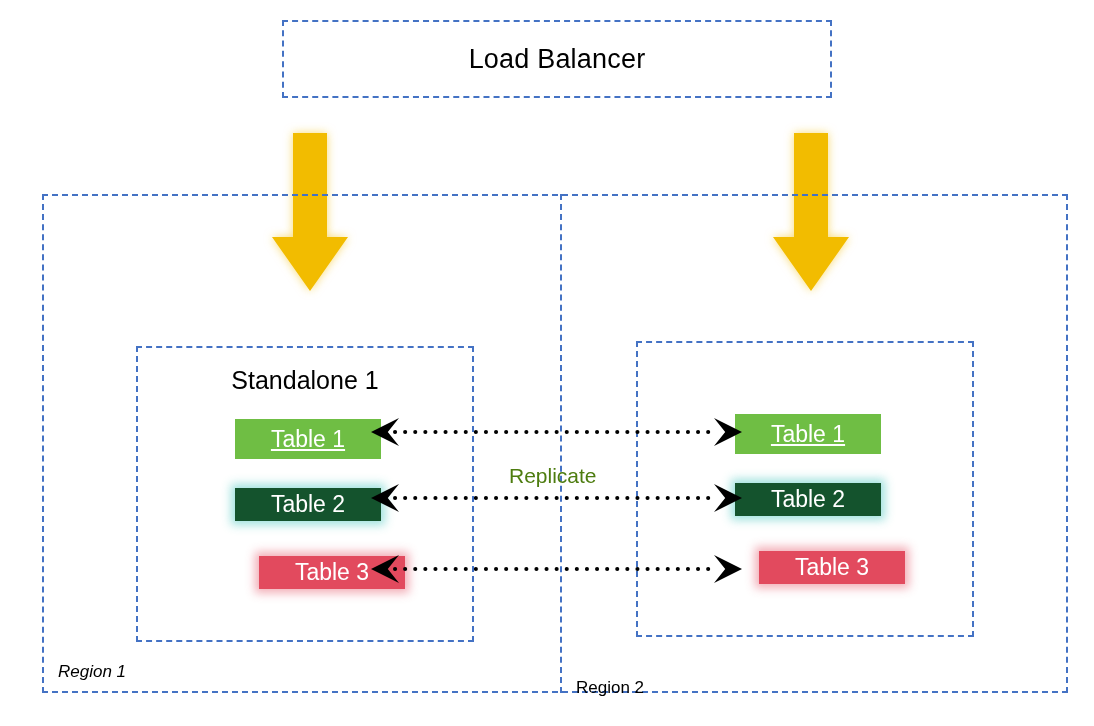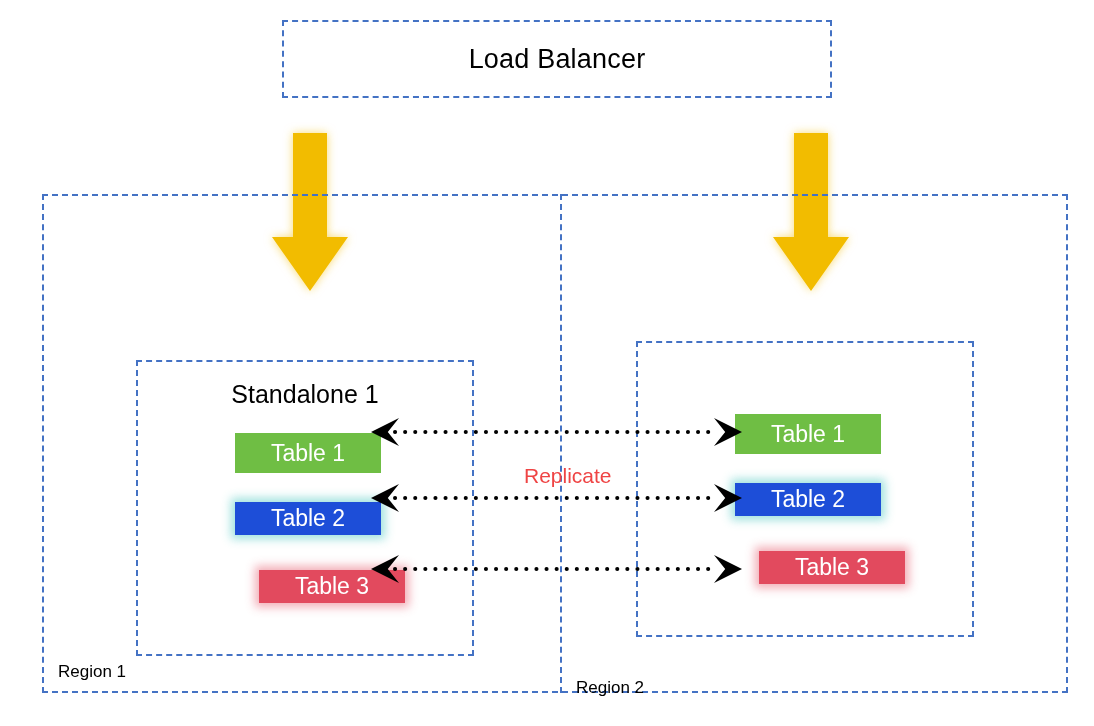--- a/index.html
+++ b/index.html
@@ -60,29 +60,29 @@
     border-left: 2px dashed #4472C4;
   }
   .corner-label {
     position: absolute;
     font-size: 17px;
     color: #000000;
     line-height: 1.35;
     white-space: pre;
   }
   #dual-label   { left: 58px;  top: 198px; }
-  #region1-label{ left: 58px;  top: 661px; }
+  #region1-label{ left: 58px;  top: 661px; font-style: italic; }
   #region2-label{ left: 576px; top: 661px; margin-top: 16px; }
 
   
   .standalone {
     width: 338px;
     height: 296px;
   }
-  #standalone-1 { left: 136px; top: 360px; }
+  #standalone-1 { left: 136px; top: 346px; }
   #standalone-2 { left: 636px; top: 341px; }
   .standalone-title {
     position: absolute;
     top: 18px;
     left: 0;
     width: 100%;
     text-align: center;
     font-size: 25px;
     color: #000000;
   }
@@ -93,23 +93,24 @@
     display: flex;
     align-items: center;
     justify-content: center;
     color: #ffffff;
     font-size: 23px;
     box-sizing: border-box;
     white-space: nowrap;
   }
   .chip-green {
     background: #6FBE44;
+    text-decoration: underline;
   }
   .chip-teal {
-    background: #1d4ed8;
+    background: #14532d;
     box-shadow: 0 0 9px 4px rgba(44,191,181,0.45);
   }
   .chip-red {
     background: #E24A5E;
     box-shadow: 0 0 9px 4px rgba(226,74,94,0.45);
     margin-left: 24px;
   }
   
   #s1-table-1 { left: 97px; top:  71px; width: 146px; height: 40px; }
   #s1-table-2 { left: 97px; top: 140px; width: 146px; height: 33px; }
@@ -131,24 +132,24 @@
 
   
   #replication-layer {
     position: absolute;
     left: 0; top: 0;
     width: 1094px; height: 726px;
     pointer-events: none;
   }
   #replicate-label {
     position: absolute;
-    left: 524px;
+    left: 509px;
     top: 464px;
     font-size: 21px;
-    color: #ef4444;
+    color: #4d7c0f;
     white-space: nowrap;
   }
 </style>
 </head>
 <body>
 
 <div id="canvas">
 
   <div id="load-balancer" class="dashed-box">
     <span class="lb-label">Load Balancer</span>

